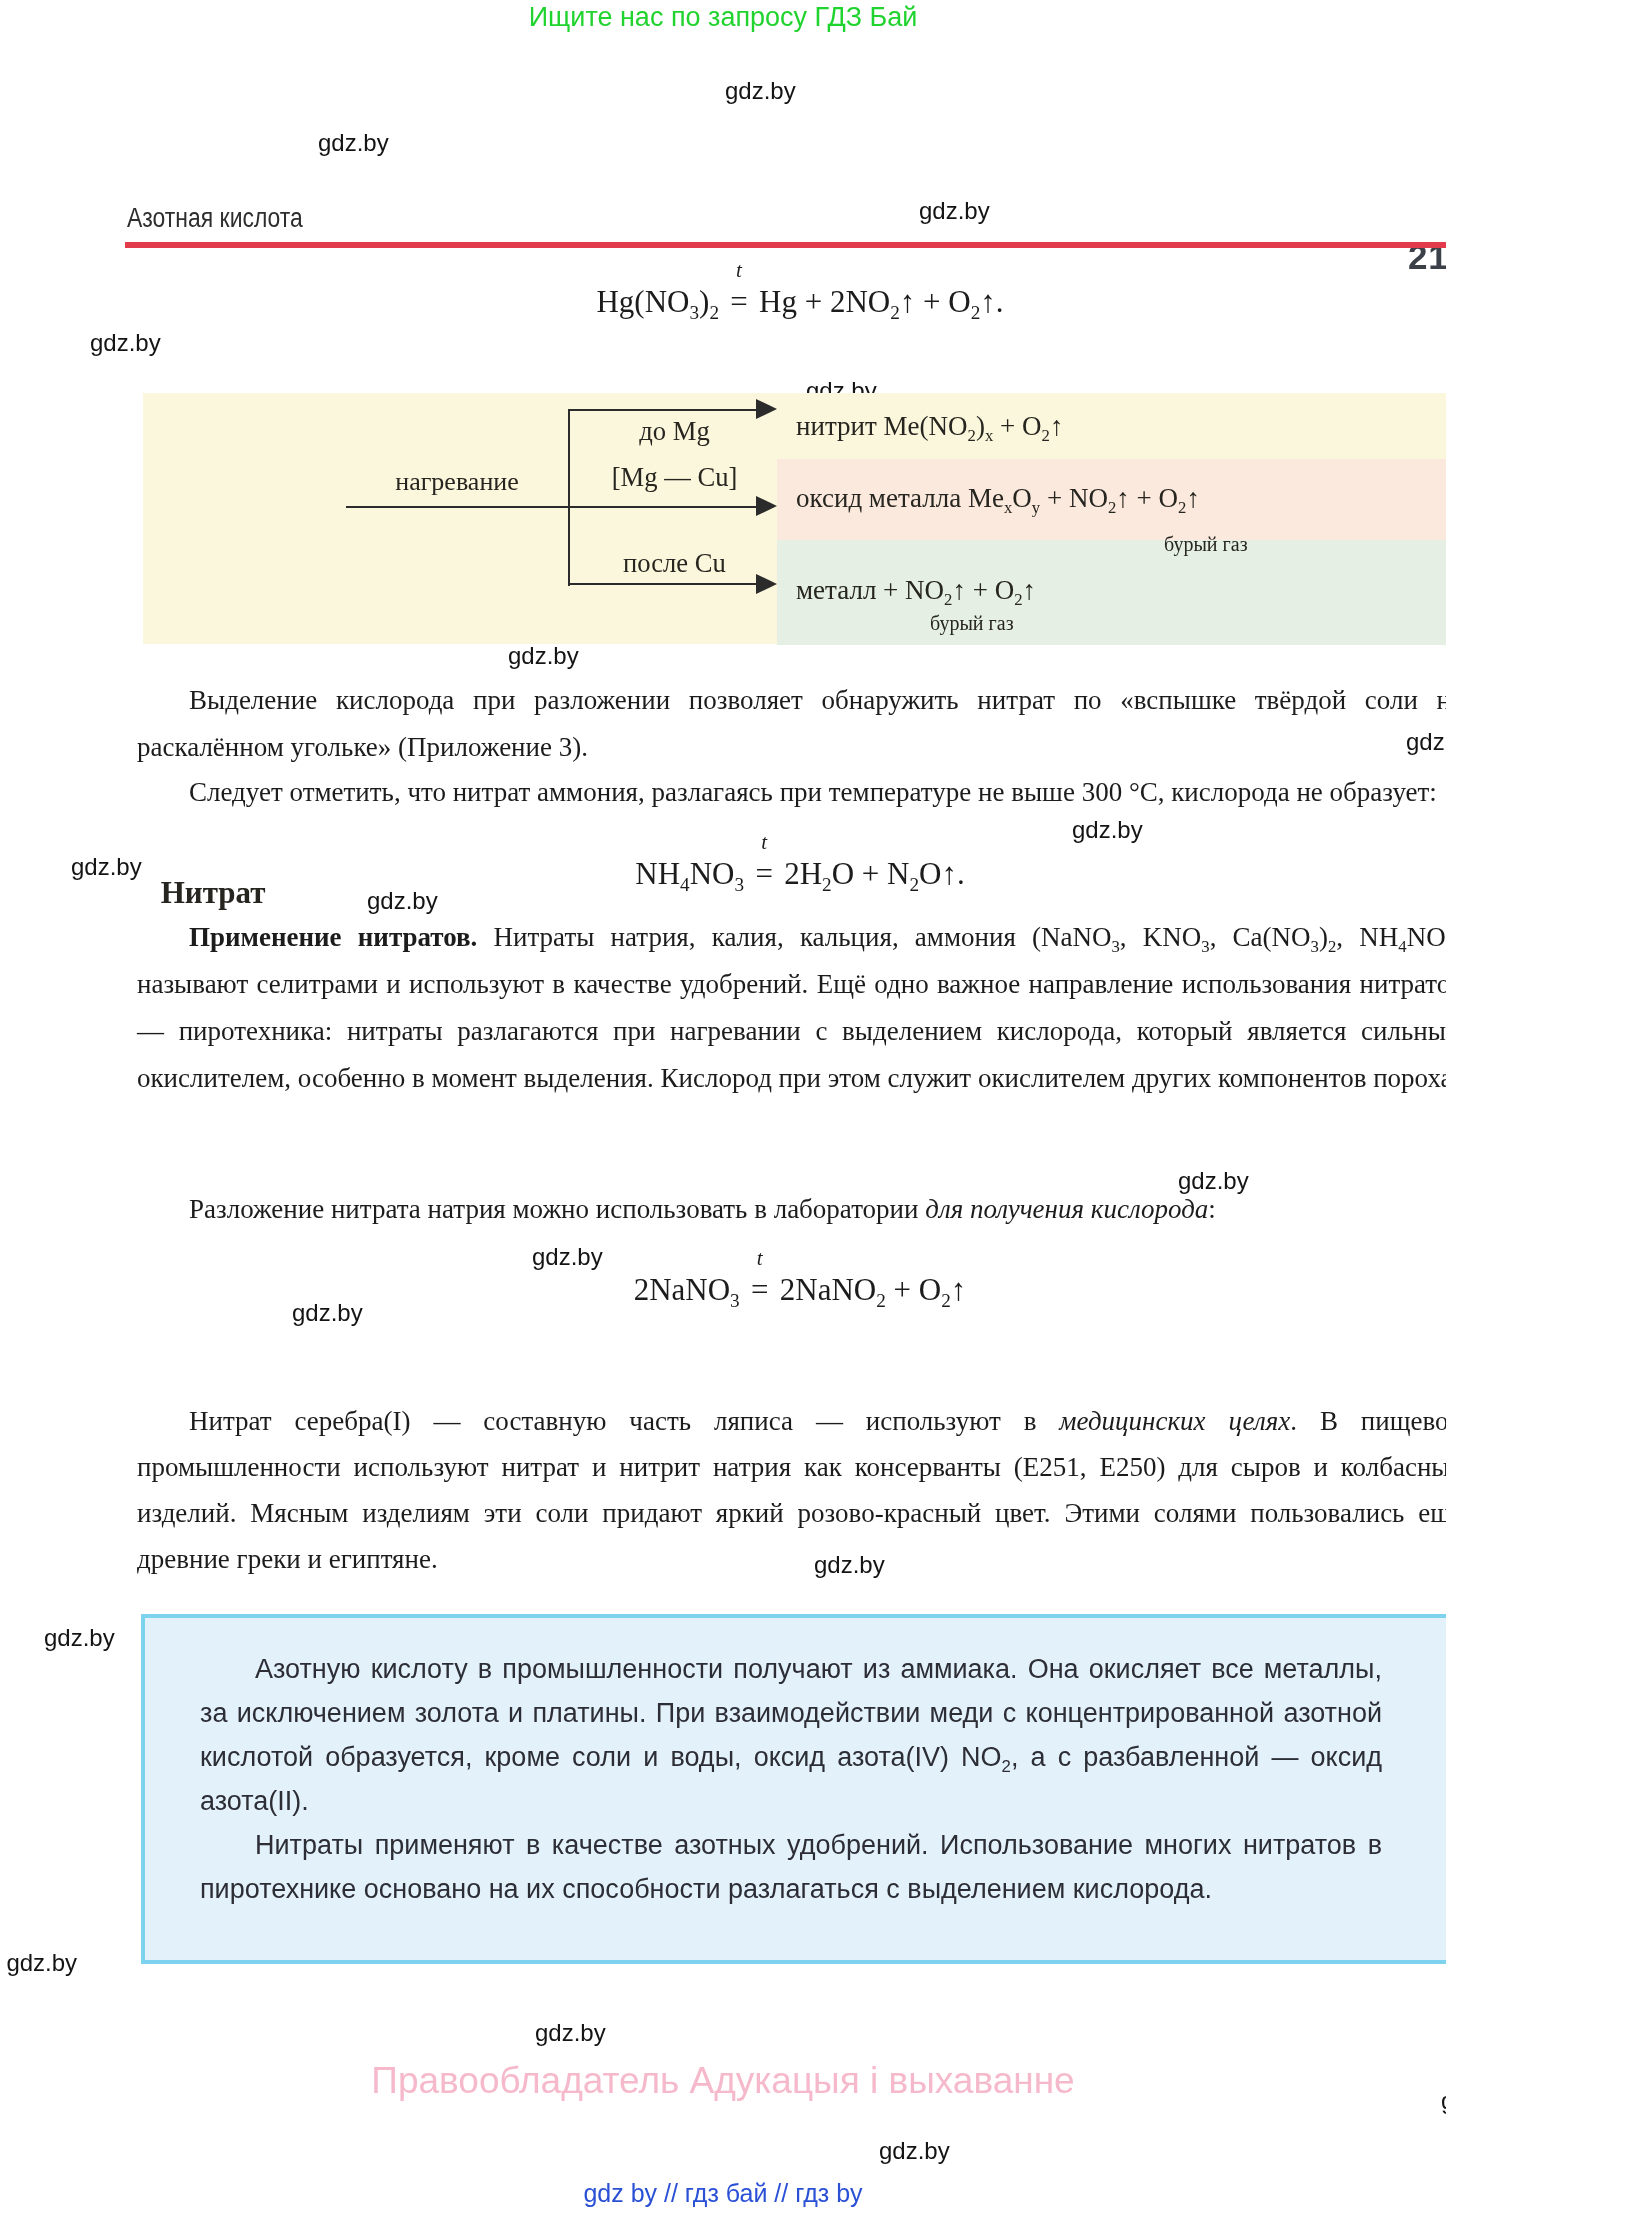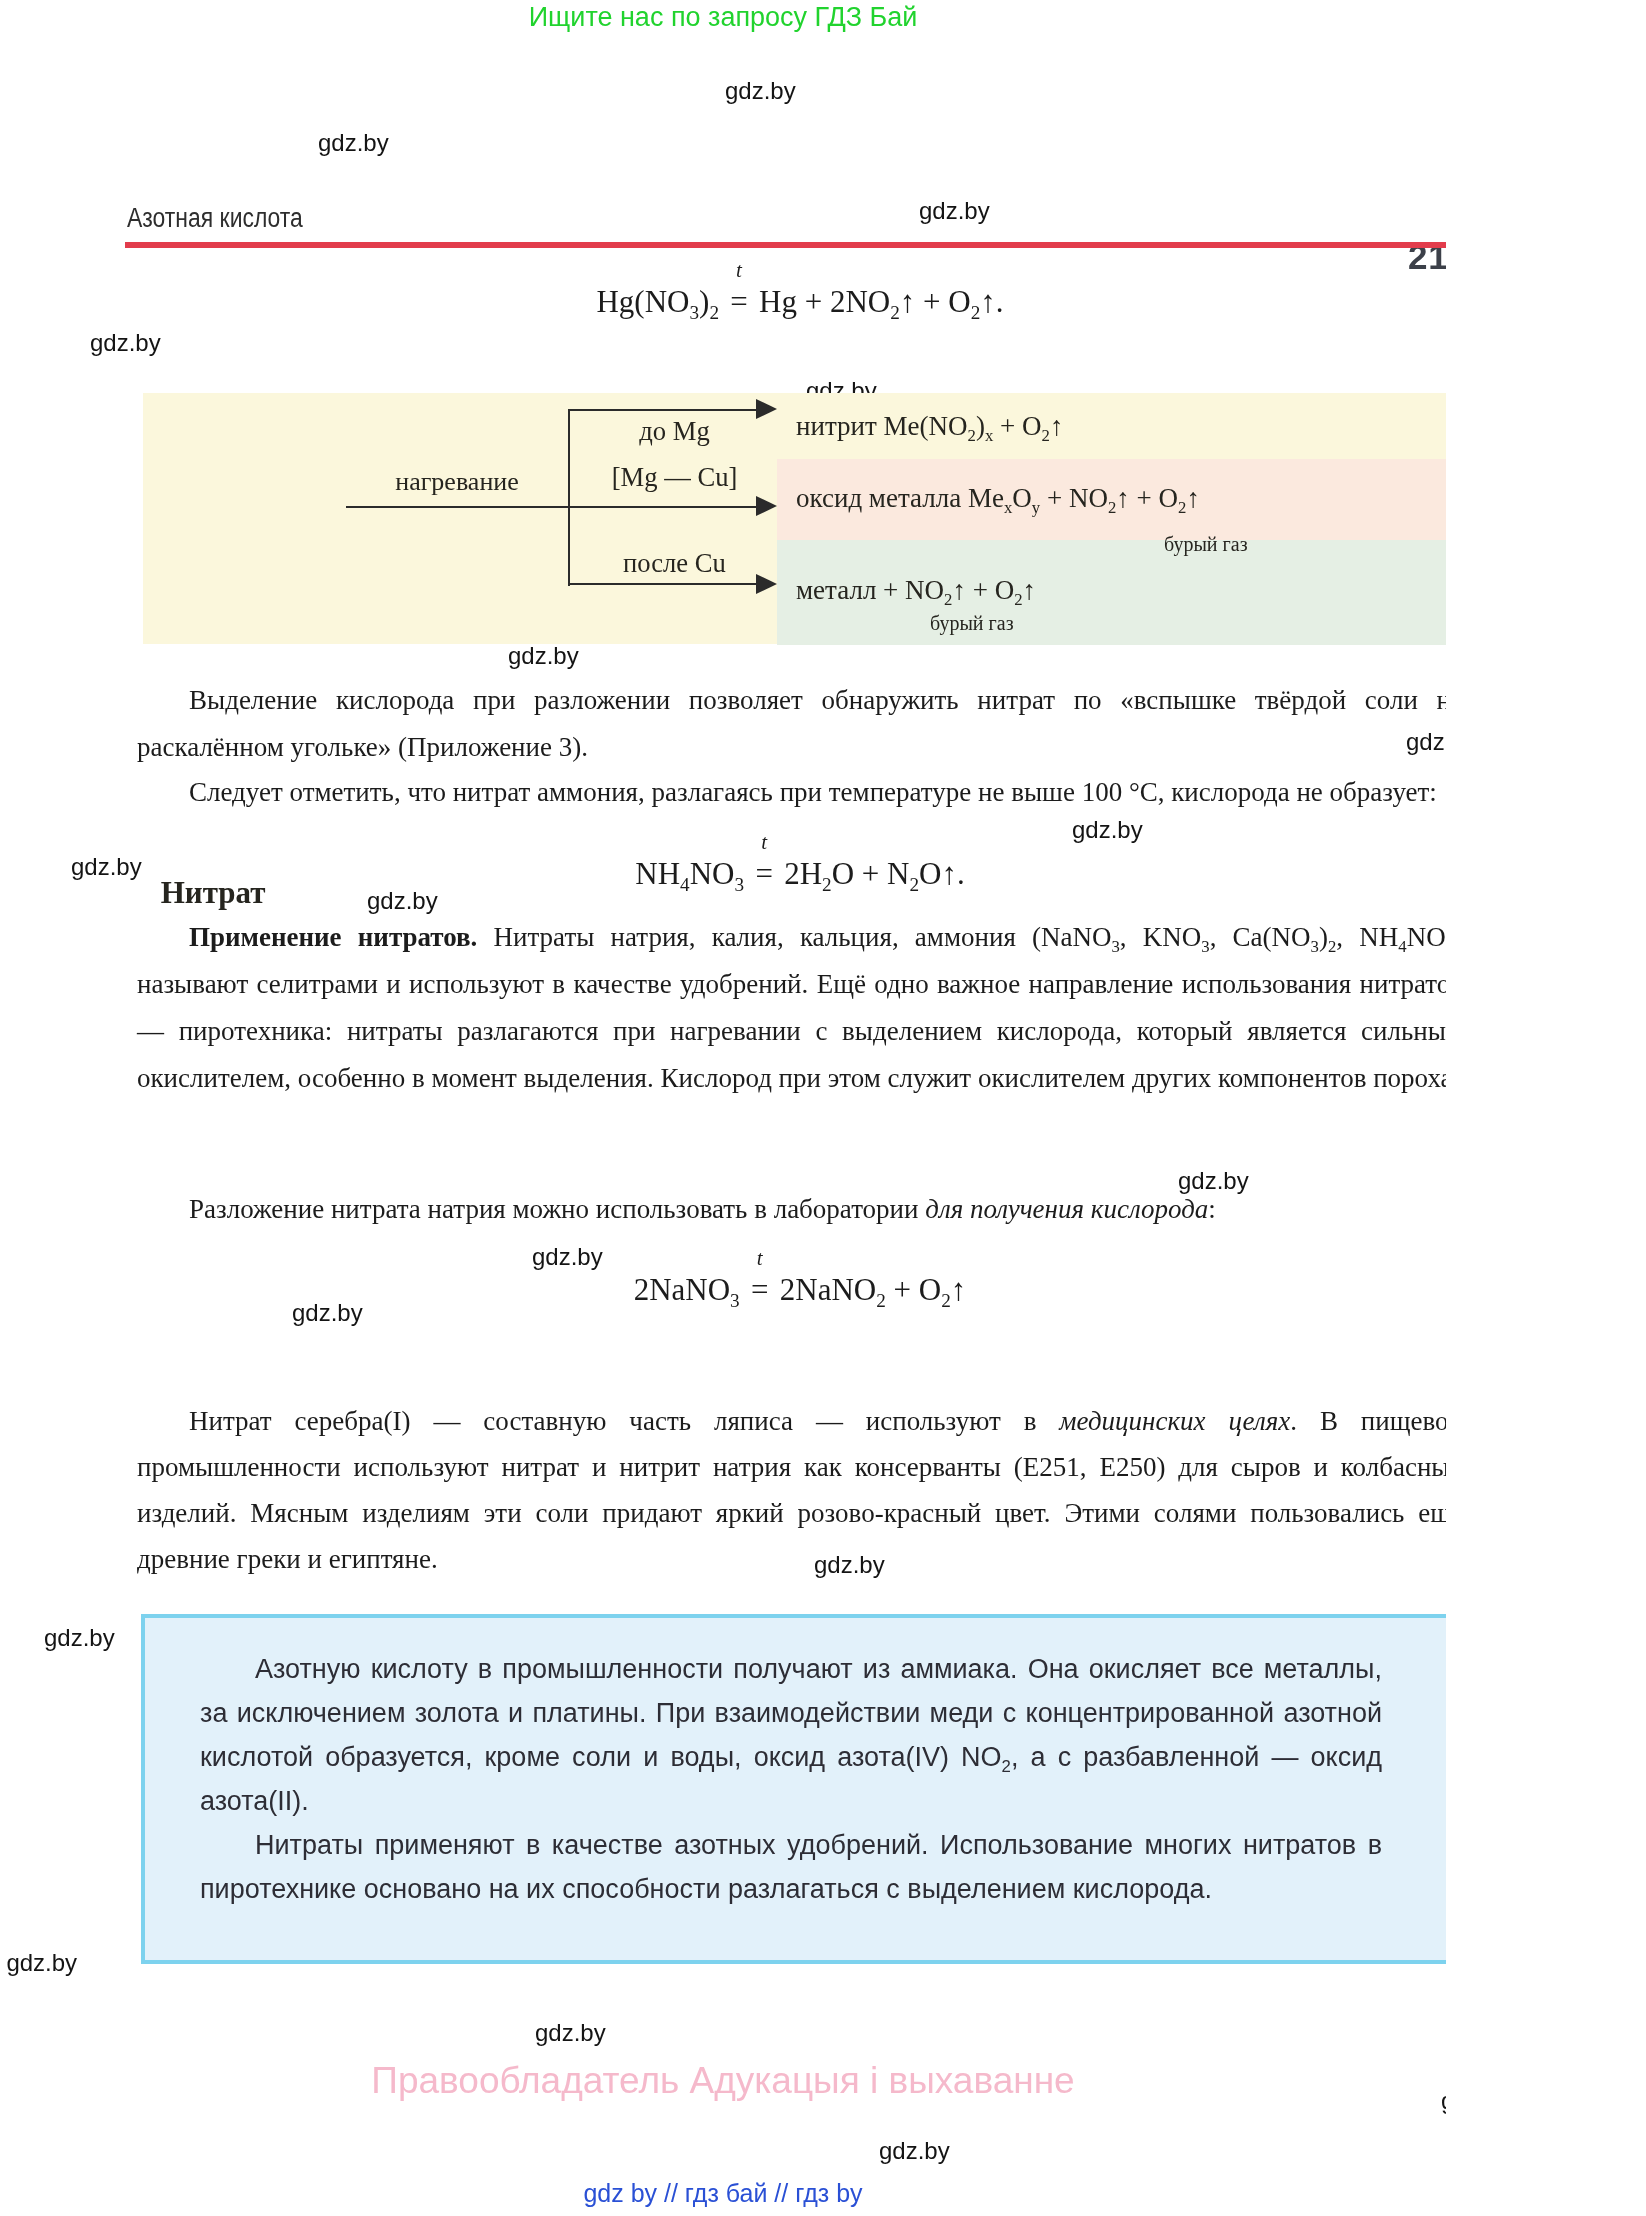--- a/index.html
+++ b/index.html
@@ -125,21 +125,21 @@
 
     <div class="s-res" style="top:17.7px;">нитрит Me(NO<sub>2</sub>)<sub>x</sub> + O<sub>2</sub>↑</div>
     <div class="s-res" style="top:90px;">оксид металла Me<sub>x</sub>O<sub>y</sub> + NO<sub>2</sub>↑ + O<sub>2</sub>↑</div>
     <div class="s-res" style="top:182px;">металл + NO<sub>2</sub>↑ + O<sub>2</sub>↑</div>
 
     <div class="s-note" style="left:1021px;top:140px;">бурый газ</div>
     <div class="s-note" style="left:787px;top:219px;">бурый газ</div>
   </div>
 
   <div class="para indent" style="top:677px;">Выделение кислорода при разложении позволяет обнаружить нитрат по «вспышке твёрдой соли на раскалённом угольке» (Приложение 3).</div>
-  <div class="para indent" style="top:769px;">Следует отметить, что нитрат аммония, разлагаясь при температуре не выше 100 °C, кислорода не образует:</div>
+  <div class="para indent" style="top:769px;">Следует отметить, что нитрат аммония, разлагаясь при температуре не выше 300 °C, кислорода не образует:</div>
 
   <div class="eqline" style="top:856px;">NH<sub>4</sub>NO<sub>3</sub><span class="eqt"><i>t</i><span>=</span></span>2H<sub>2</sub>O + N<sub>2</sub>O↑.</div>
 
   <div class="para indent" style="top:914px;"><b>Применение нитратов.</b> Нитраты натрия, калия, кальция, аммония (NaNO<sub>3</sub>, KNO<sub>3</sub>, Ca(NO<sub>3</sub>)<sub>2</sub>, NH<sub>4</sub>NO<sub>3</sub>) называют селитрами и используют в качестве удобрений. Ещё одно важное направление использования нитратов — пиротехника: нитраты разлагаются при нагревании с выделением кислорода, который является сильным окислителем, особенно в момент выделения. Кислород при этом служит окислителем других компонентов пороха.</div>
 
   <div class="para indent" style="top:1186px;">Разложение нитрата натрия можно использовать в лаборатории <i>для получения кислорода</i>:</div>
 
   <div class="eqline" style="top:1272px;">2NaNO<sub>3</sub><span class="eqt"><i>t</i><span>=</span></span>2NaNO<sub>2</sub> + O<sub>2</sub>↑</div>
 
 

